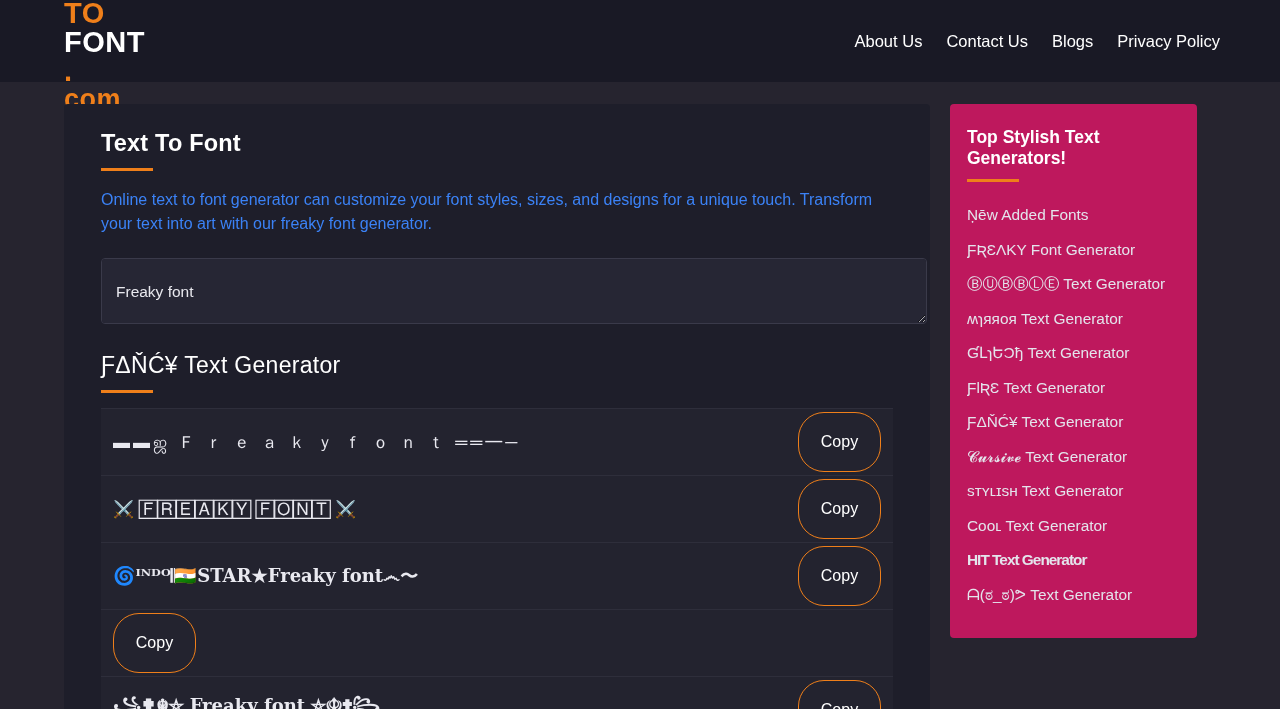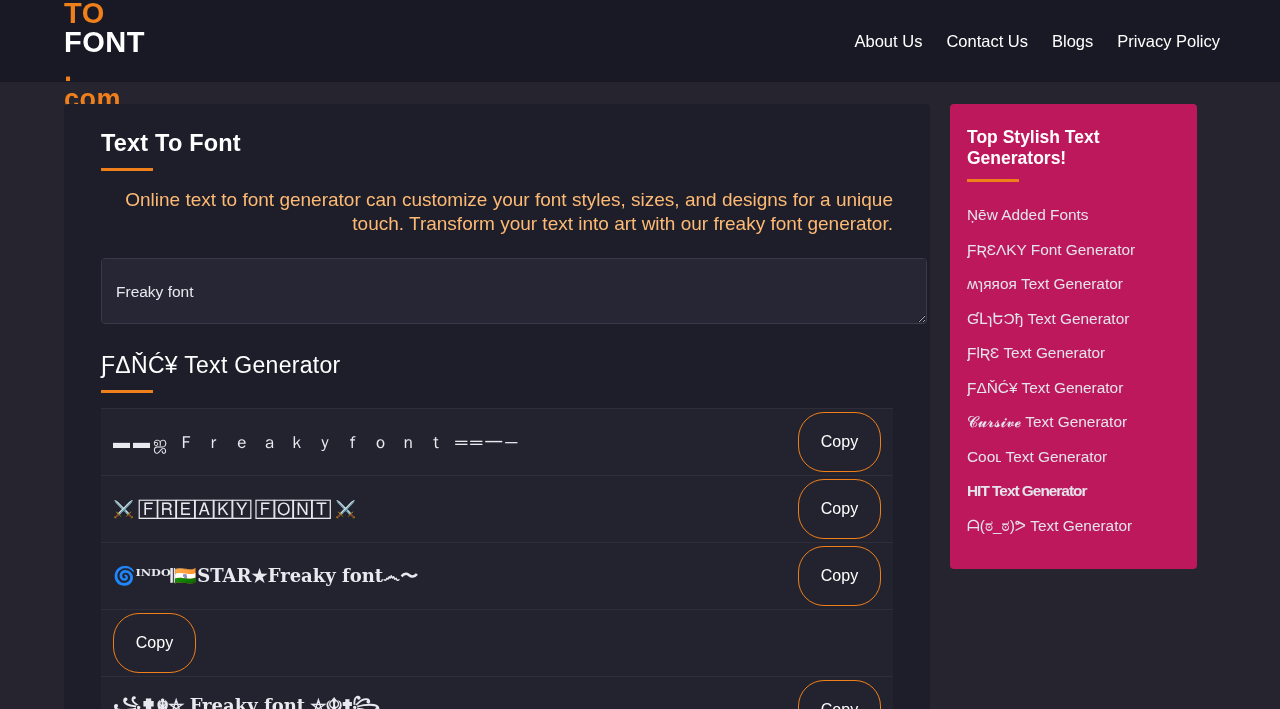--- a/index.html
+++ b/index.html
@@ -68,25 +68,24 @@
     letter-spacing: 0.2px;
   }
   .title-rule {
     width: 52px;
     height: 3px;
     background: #ef7f1a;
     margin-top: 11px;
     margin-bottom: 17px;
   }
   .card-desc {
-    color: #fdba74;
-    font-size: 19px;
+    color: #3b82f6;
+    font-size: 16px;
     line-height: 24px;
     max-width: 810px;
-    text-align: right;
   }
 
   .text-input {
     display: block;
     width: 826px;
     height: 66px;
     margin-top: 22px;
     background: #262634;
     border: 1px solid #3a3a4a;
     border-radius: 4px;
@@ -230,24 +229,26 @@
       </div>
     </div>
   </section>
 
   <aside class="sidebar">
     <div class="side-title">Top Stylish Text Generators!</div>
     <div class="side-rule"></div>
     <ul class="side-list">
       <li class="side-item">Ņēw Added Fonts</li>
       <li class="side-item">ƑƦƐΛKY Font Generator</li>
+      <li class="side-item">ⒷⓊⒷⒷⓁⒺ Text Generator</li>
       <li class="side-item">ʍɿяяoя Text Generator</li>
       <li class="side-item">ƓԼɿԵƆђ Text Generator</li>
       <li class="side-item">ƑƖƦƐ Text Generator</li>
       <li class="side-item">ƑΔŇĆ¥ Text Generator</li>
       <li class="side-item">𝓒𝓾𝓻𝓼𝓲𝓿𝓮 Text Generator</li>
+      <li class="side-item">sᴛʏʟɪsʜ Text Generator</li>
       <li class="side-item">Cᴏᴏʟ Text Generator</li>
       <li class="side-item bold">HIT Text Generator</li>
       <li class="side-item">ᗩ(ಠ_ಠ)ᕗ Text Generator</li>
     </ul>
   </aside>
 
 </div>
 
 </body></html>

